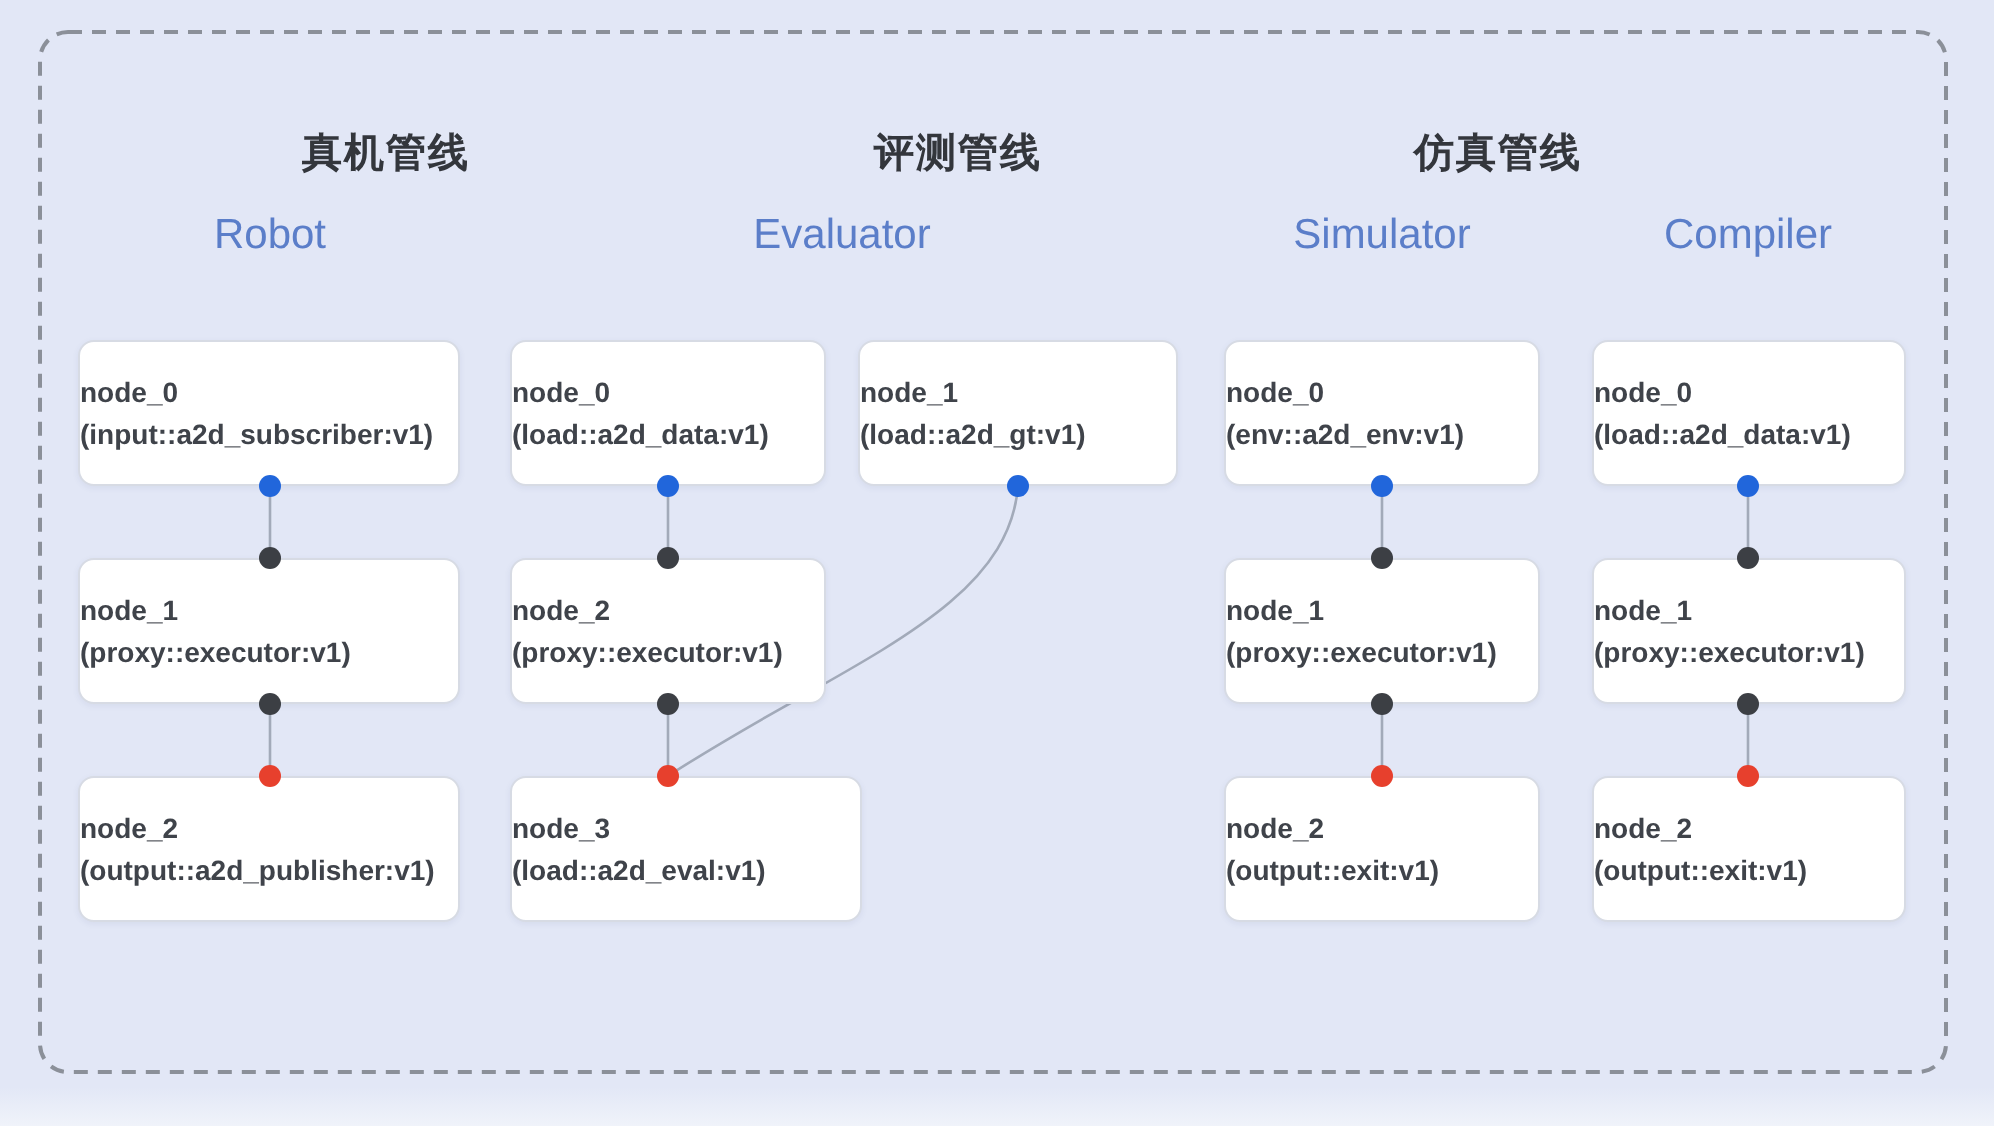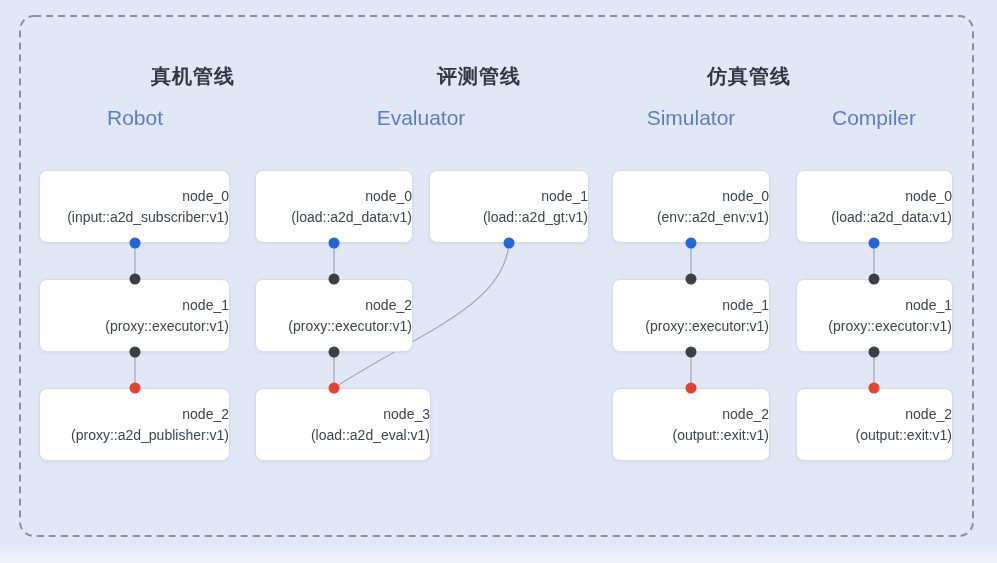--- a/index.html
+++ b/index.html
@@ -22,22 +22,23 @@
     position:absolute; z-index:2; width:200px; text-align:right;
     font-size:20px; font-weight:700; color:var(--title_zh); letter-spacing:1px; top:63px;
   }
   .title-en{
     position:absolute; z-index:2; width:200px; text-align:center;
     font-size:21px; font-weight:400; color:var(--title_en); top:106px;
   }
   .node-box{
     position:absolute; z-index:2; height:73px; box-sizing:border-box;
     background:var(--box_fill); border:1px solid var(--box_border); border-radius:8px;
-    display:flex; flex-direction:column; align-items:flex-end; justify-content:center;
+    display:flex; flex-direction:column; align-items:flex-start; justify-content:center;
     box-shadow:0 1px 3px rgba(60,80,130,0.08);
+    font-weight:bold;
   }
   .node-name{font-size:14px; line-height:21px; color:var(--node_text);}
   .node-impl{font-size:14px; line-height:21px; color:var(--node_text);}
   .dot{
     position:absolute; z-index:3; width:11px; height:11px; border-radius:50%;
     transform:translate(-50%,-50%);
   }
   .dot-blue{background:var(--port_blue);}
   .dot-dark{background:var(--port_dark);}
   .dot-red{background:var(--port_red);}
@@ -74,21 +75,21 @@
   <div class="node-box" style="left:39px;top:170px;width:191px">
     <span class="node-name">node_0</span>
     <span class="node-impl">(input::a2d_subscriber:v1)</span>
   </div>
   <div class="node-box" style="left:39px;top:279px;width:191px">
     <span class="node-name">node_1</span>
     <span class="node-impl">(proxy::executor:v1)</span>
   </div>
   <div class="node-box" style="left:39px;top:388px;width:191px">
     <span class="node-name">node_2</span>
-    <span class="node-impl">(proxy::a2d_publisher:v1)</span>
+    <span class="node-impl">(output::a2d_publisher:v1)</span>
   </div>
 
   <div class="node-box" style="left:255px;top:170px;width:158px">
     <span class="node-name">node_0</span>
     <span class="node-impl">(load::a2d_data:v1)</span>
   </div>
   <div class="node-box" style="left:429px;top:170px;width:160px">
     <span class="node-name">node_1</span>
     <span class="node-impl">(load::a2d_gt:v1)</span>
   </div>

